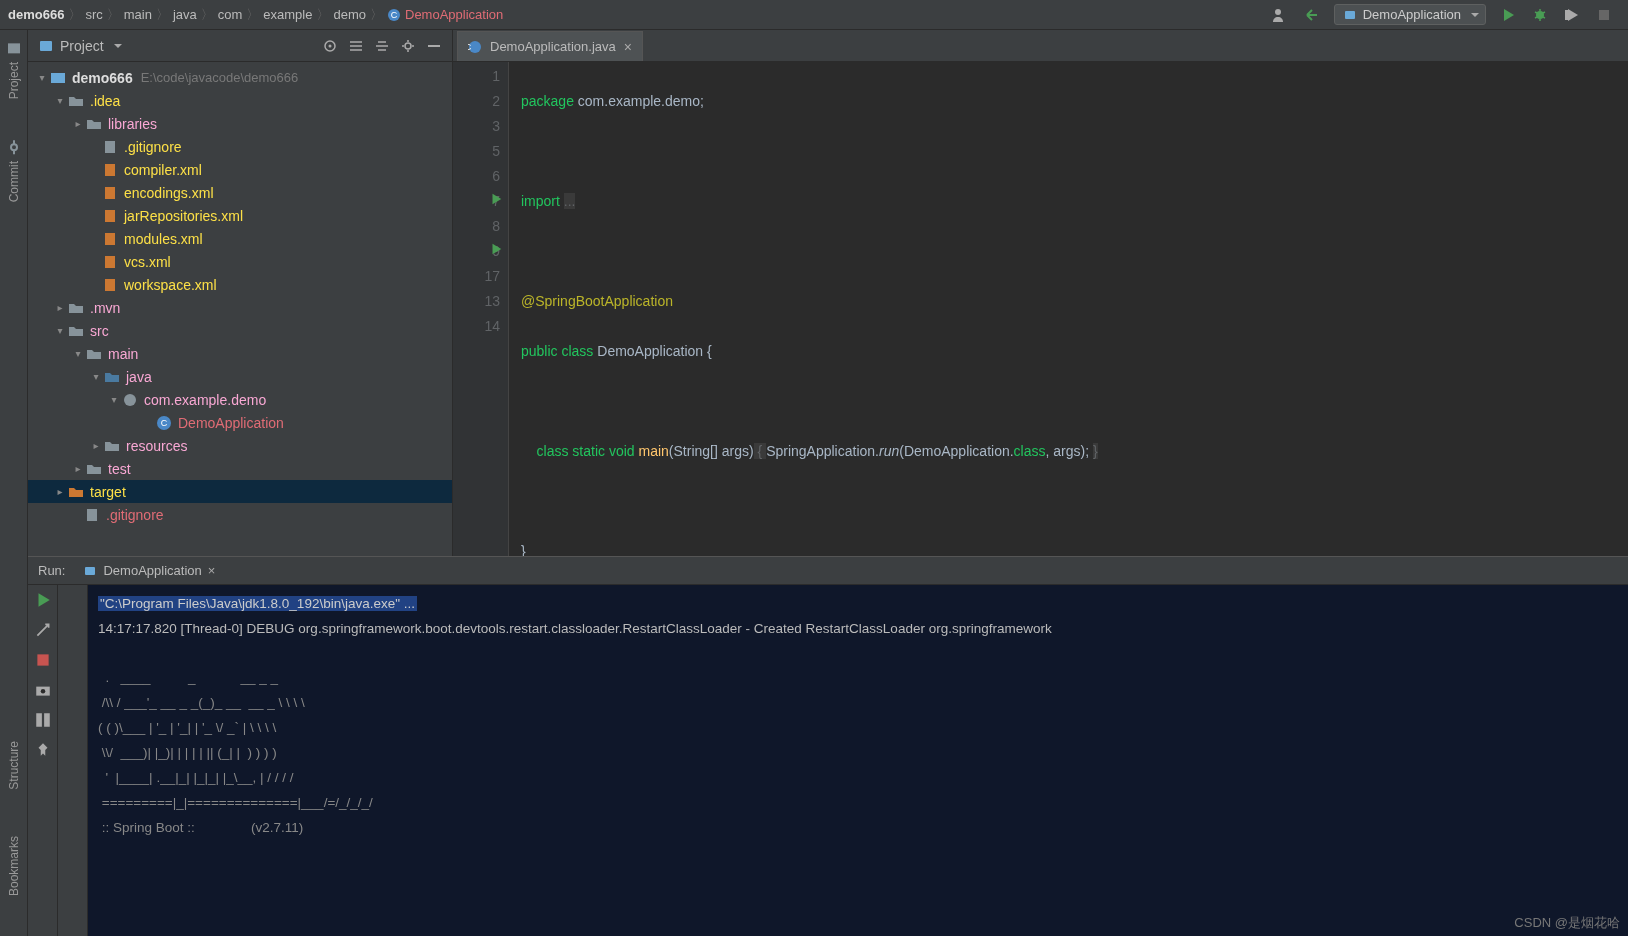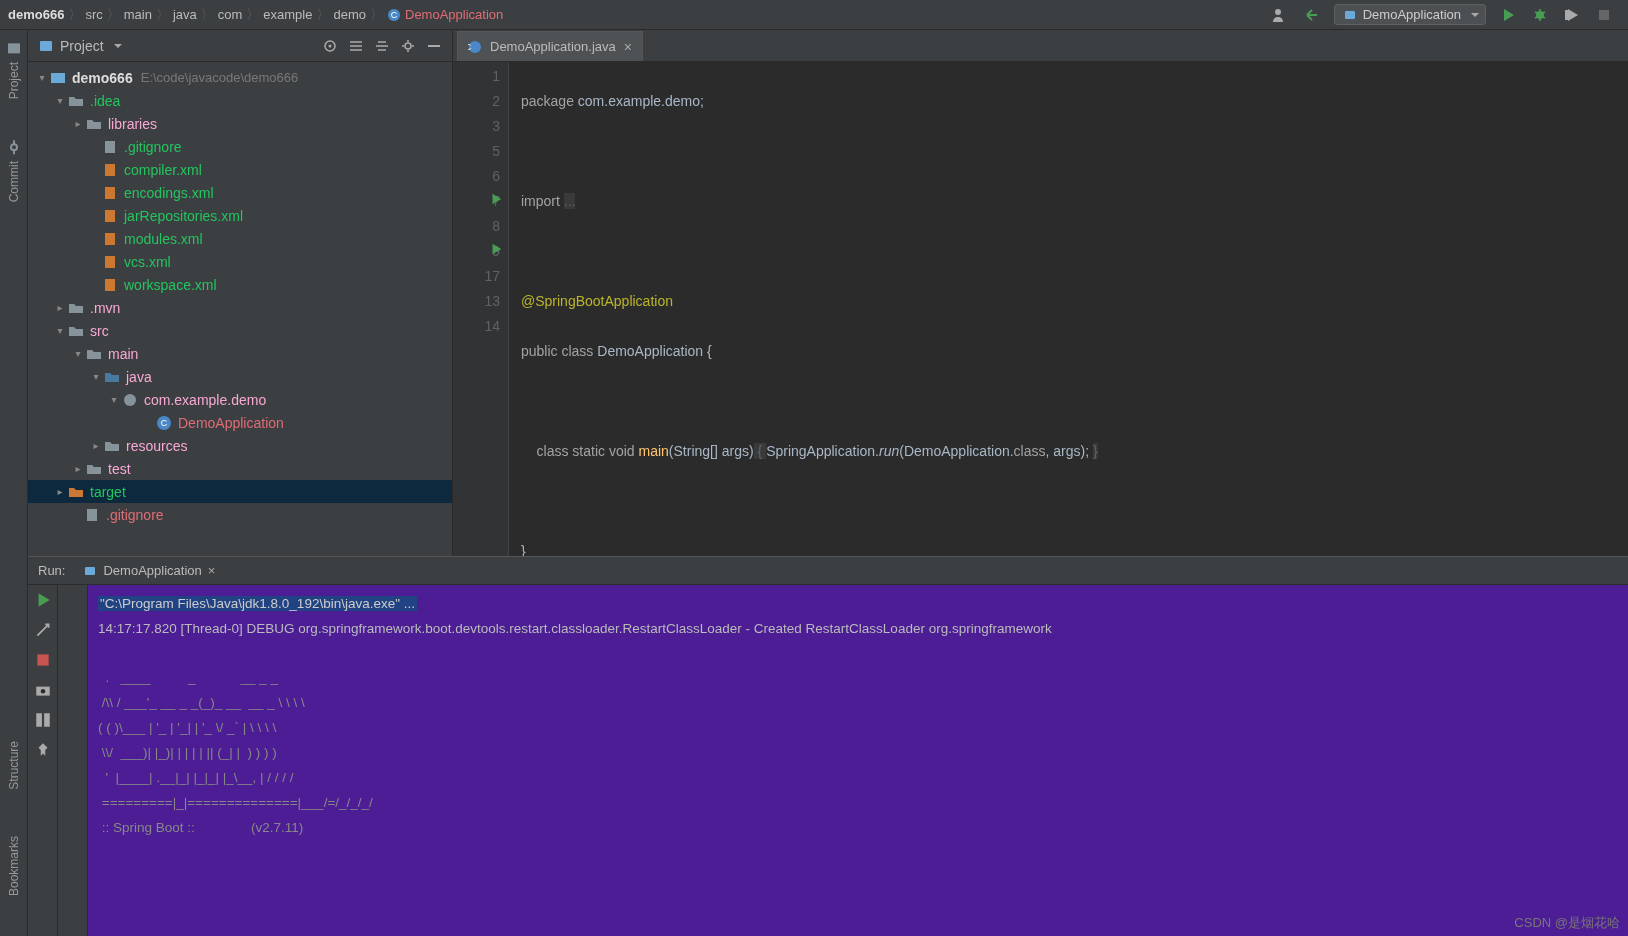--- a/index.html
+++ b/index.html
@@ -29,42 +29,42 @@
 .project-header .lbl { display:flex; align-items:center; gap:6px; font-size:14px; color:#bbb; cursor:pointer;}
 .project-header .lbl::after{content:"";border:4px solid transparent;border-top-color:#aaa;margin-top:4px;margin-left:4px;}
 .project-header .tools { display:flex; gap:10px;}
 .project-header .tools .tb{width:16px;height:16px;cursor:pointer;}
 .tree { flex:1; overflow:auto; font-size:14px; padding:4px 0; }
 .tree-row { display:flex; align-items:center; height:23px; cursor:pointer; white-space:nowrap; }
 .tree-row.sel{background:#0d293e;}
 .tree-row .arrow{width:16px;display:flex;justify-content:center;color:#888;font-size:10px;}
 .tree-row .ic{width:16px;height:16px;margin-right:6px;display:flex;align-items:center;justify-content:center;}
 .tree-row .lbl{color:#f9a8d4;}
-.tree-row .lbl.orange{color:#22c55e;}
+.tree-row .lbl.orange{color:#fde047;}
 .tree-row .lbl.red{color:#e06c75;}
 .tree-row .hint{color:#787878;margin-left:8px;font-size:13px;}
 .tree-row .bold{font-weight:600;color:#ddd;}
 .folder-ico{fill:#87939a;}
 .folder-ico.orange{fill:#cc7832;}
 .xml-ico{fill:#cc7832;}
 .editor-panel { flex:1; display:flex; flex-direction:column; background:#2b2b2b; min-width:0;}
 .editor-tabs { height:32px; display:flex; align-items:flex-end; background:#3c3f41; border-bottom:1px solid #2b2b2b; padding-left:4px;}
 .editor-tab { height:30px; background:#4e5254; border:1px solid #555; border-bottom:none; display:flex; align-items:center; padding:0 10px; gap:8px; font-size:13px; color:#bbb; cursor:pointer;}
 .editor-tab .close{color:#aaa;font-size:14px;cursor:pointer;}
 .editor-area { flex:1; display:flex; font-family:"JetBrains Mono","Consolas",monospace; font-size:14px; line-height:25px; overflow:hidden; position:relative;}
 .gutter { width:56px; background:#313335; color:#606366; text-align:right; padding:2px 8px 0 0; border-right:1px solid #444;}
 .gut-ic{position:absolute;width:14px;height:14px;}
 .code { flex:1; padding:2px 0 0 12px; white-space:pre; color:#a9b7c6; background:#2b2b2b; position:relative;}
-.code .kw{color:#a3a3a3;margin-top:44px;}
+.code .kw{color:#22c55e;margin-top:44px;}
 .code .ann{color:#bbb529;}
 .code .fn{color:#ffc66d;}
 .code .muted{color:#606366;background:#3a3a3a;}
 .code .it{font-style:italic;}
 .code-line{height:25px;}
-.run-panel { height:380px; background:#4c1d95; border-top:1px solid #555; display:flex; flex-direction:column;}
+.run-panel { height:380px; background:#0f172a; border-top:1px solid #555; display:flex; flex-direction:column;}
 .run-header { height:28px; background:#3c3f41; display:flex; align-items:center; padding:0 10px; gap:12px; font-size:13px; border-bottom:1px solid #2b2b2b;}
 .run-header .tab{display:flex;align-items:center;gap:6px;padding:2px 6px;}
 .run-header .close{color:#aaa;cursor:pointer;}
 .run-body { flex:1; display:flex; }
 .run-rail { width:30px; background:#3c3f41; border-right:1px solid #2b2b2b; display:flex; flex-direction:column; align-items:center; padding:6px 0; gap:12px;}
 .run-rail .rb{width:18px;height:18px;cursor:pointer;display:flex;align-items:center;justify-content:center;}
 .run-second-rail{width:30px;background:#3c3f41;border-right:1px solid #2b2b2b;display:flex;flex-direction:column;align-items:center;padding:6px 0;gap:12px;}
 .console { flex:1; font-family:"JetBrains Mono","Consolas",monospace; font-size:13.5px; line-height:24px; color:#bbb; padding:6px 10px; white-space:pre; overflow:auto;}
 .console .path{background:#214283;color:#ccc;padding:0 2px;}
 .console .grey{color:#888;}

